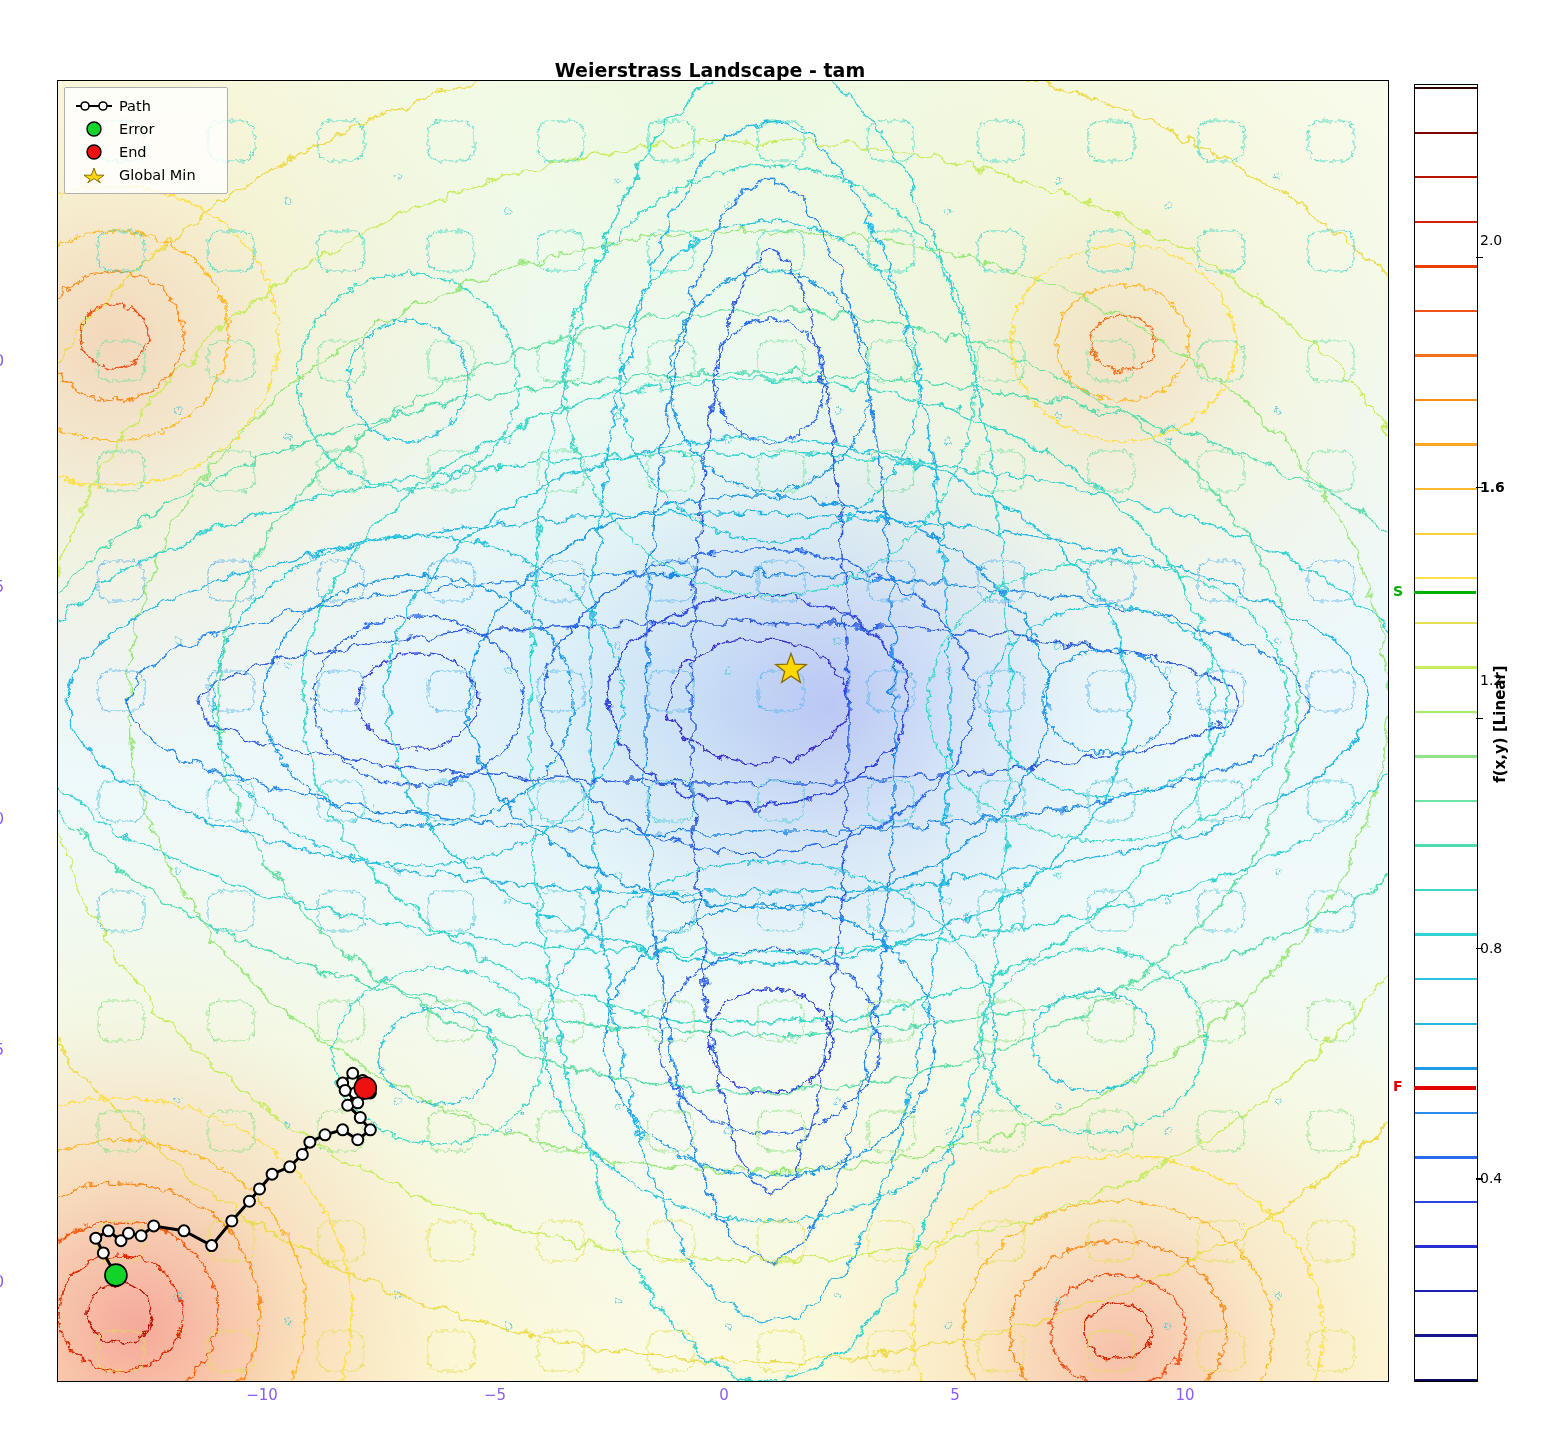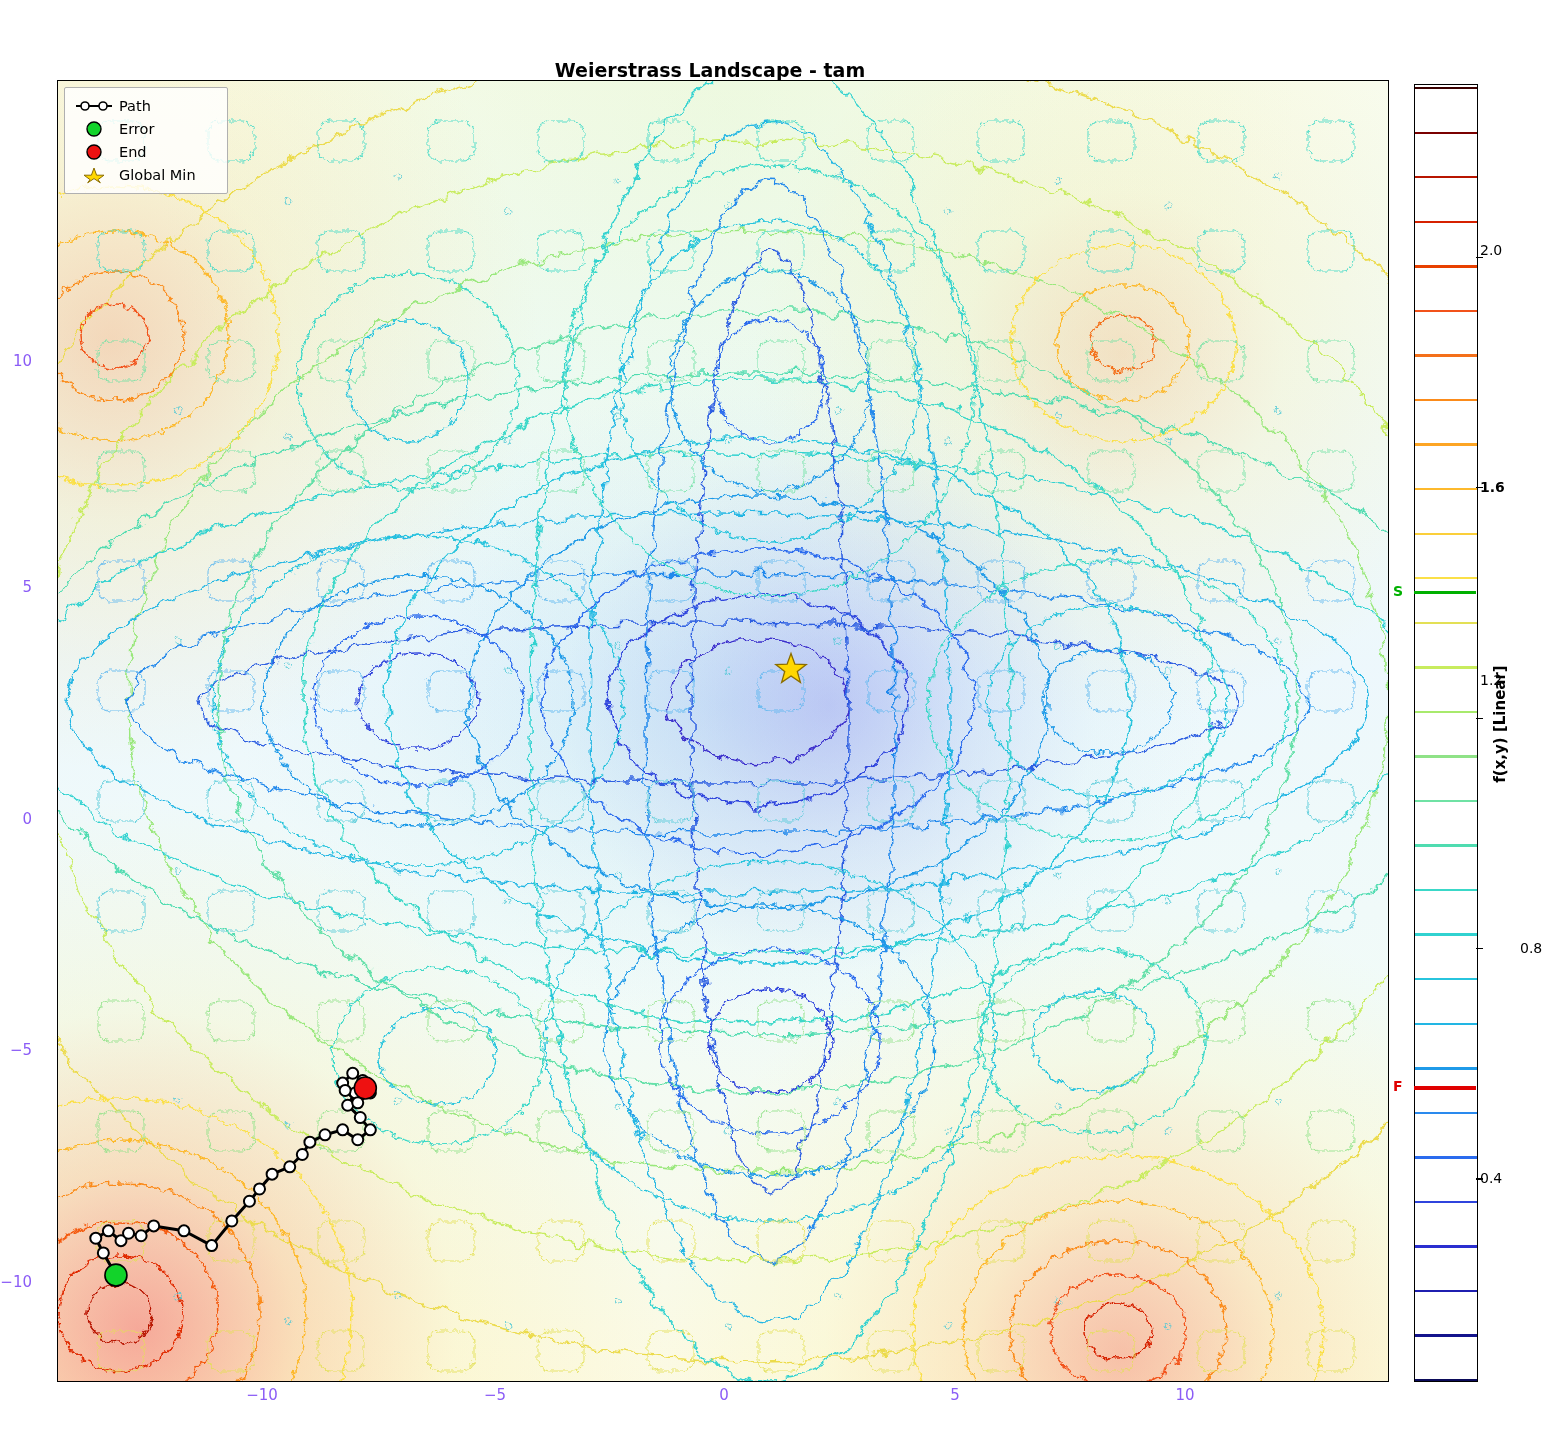--- a/index.html
+++ b/index.html
@@ -1,17 +1,17 @@
 <!DOCTYPE html>
 <html><head>
 <meta charset="utf-8">
 <style>
   html,body{margin:0;padding:0;background:#ffffff;}
   body{width:1552px;height:1448px;font-family:"DejaVu Sans","Liberation Sans",sans-serif;overflow:hidden;}
-  #root{position:relative;width:1400px;height:1448px;padding-left:28px;}
+  #root{position:relative;width:1400px;height:1448px;}
 
   .title{
     position:absolute;left:0;top:8px;width:1420px;text-align:center;
     font-size:19px;font-weight:bold;color:#000;line-height:25px;white-space:pre;
   }
 
   
   .plot{
     position:absolute;left:57px;top:80px;width:1330px;height:1300px;
     border:1.2px solid #000;background:#ffffff;overflow:hidden;
@@ -537,27 +537,27 @@
       <div class="cline" style="background: rgb(42, 107, 238); top: 1071.24px;"></div>
       <div class="cline" style="background: rgb(47, 68, 221); top: 1115.79px;"></div>
       <div class="cline" style="background: rgb(42, 47, 208); top: 1160.34px;"></div>
       <div class="cline" style="background: rgb(31, 31, 176); top: 1204.9px;"></div>
       <div class="cline" style="background: rgb(20, 20, 140); top: 1249.45px;"></div>
       <div class="cline" style="background: rgb(11, 11, 90); top: 1294px;"></div>
     </div>
   <div class="cbar-label">f(x,y) [Linear]</div>
   <div id="cbar-annots">
       <div class="ctickmark" style="top: 256.8px;"></div>
-      <div class="ctick" style="top: 250px;">2.0</div>
+      <div class="ctick" style="top: 240px;">2.0</div>
       <div class="ctickmark" style="top: 487.2px;"></div>
       <div class="ctick" style="top: 487.2px; font-weight: bold;">1.6</div>
       <div class="ctickmark" style="top: 717.6px;"></div>
       <div class="ctick" style="top: 680px;">1.2</div>
       <div class="ctickmark" style="top: 948px;"></div>
-      <div class="ctick" style="top: 948px; margin-left: 40px;">0.8</div>
+      <div class="ctick" style="top: 948px;">0.8</div>
       <div class="ctickmark" style="top: 1178.4px;"></div>
       <div class="ctick" style="top: 1178.4px;">0.4</div>
       <div style="position: absolute; left: 1414px; width: 62px; height: 3.4px; top: 590.88px; background: rgb(0, 176, 0);"></div>
       <div class="cmark" style="left: 1393px; top: 590.88px; color: rgb(0, 176, 0);">S</div>
       <div style="position: absolute; left: 1414px; width: 62px; height: 3.4px; top: 1086.24px; background: rgb(224, 0, 0);"></div>
       <div class="cmark" style="left: 1393px; top: 1086.24px; color: rgb(224, 0, 0);">F</div>
     </div>
 
 </div>
 

